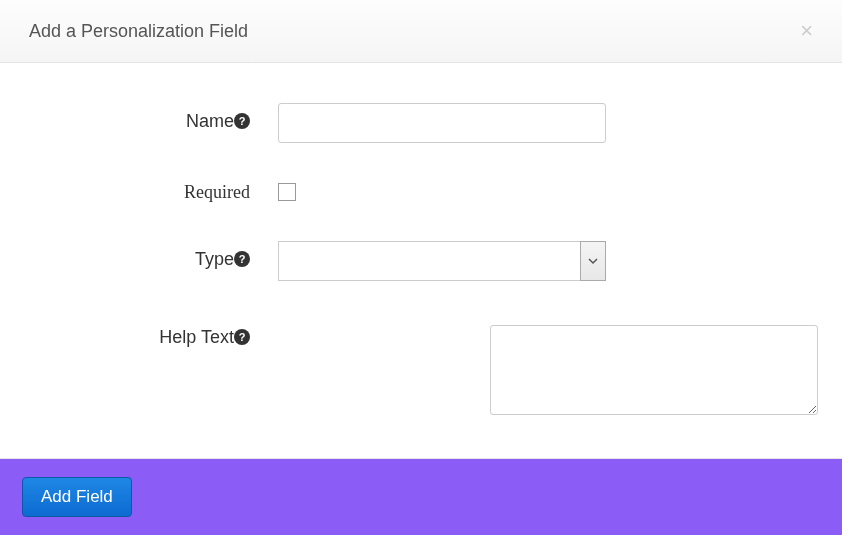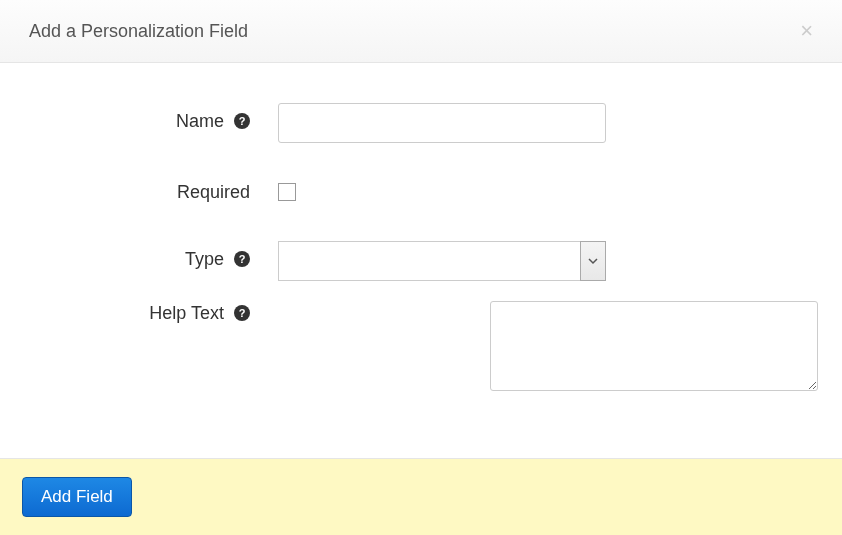--- a/index.html
+++ b/index.html
@@ -39,33 +39,33 @@
       padding: 40px 24px 24px;
       background: #fff;
     }
     .form-row {
       display: flex;
       align-items: flex-start;
       margin-bottom: 32px;
     }
     .form-row.name-row { margin-bottom: 40px; }
     .form-row.required-row { margin-bottom: 40px; align-items: center;}
-    .form-row.type-row { margin-bottom: 20px; }
+    .form-row.type-row { margin-bottom: 44px; }
     .form-row.helptext-row { margin-bottom: 0; justify-content: space-between; }
     .form-label {
       width: 232px;
       text-align: right;
       padding-right: 6px;
       font-size: 18px;
       color: #333;
       line-height: 36px;
       display: flex;
       justify-content: flex-end;
       align-items: center;
-      gap: 10px;
+      gap: 0;
     }
     .help-icon {
       display: inline-flex;
       align-items: center;
       justify-content: center;
       width: 16px;
       height: 16px;
       border-radius: 50%;
       background: #333;
       color: #fff;
@@ -127,21 +127,21 @@
       padding: 6px 10px;
       font-size: 15px;
       resize: both;
       font-family: inherit;
     }
     .modal-footer {
       position: absolute;
       bottom: 0;
       left: 0;
       right: 0;
-      background: #fef9c3;
+      background: #8b5cf6;
       border-top: 1px solid #e5e5e5;
       padding: 18px 22px;
       display: flex;
       gap: 14px;
     }
     .btn {
       font-size: 17px;
       padding: 9px 18px;
       border-radius: 4px;
       cursor: pointer;
@@ -173,21 +173,21 @@
     <div class="form-label">
       <span>Name</span>
       <span class="help-icon">?</span>
     </div>
     <div class="form-control-wrap">
       <input type="text" class="text-input" value="" style="">
     </div>
   </div>
 
   <div class="form-row required-row">
-    <div class="form-label" style="line-height:18px;">
+    <div class="form-label" style="line-height:18px;font-family:Liberation Serif, serif;">
       <span>Required</span>
     </div>
     <div class="form-control-wrap">
       <div class="checkbox"></div>
     </div>
   </div>
 
   <div class="form-row type-row">
     <div class="form-label">
       <span>Type</span>

